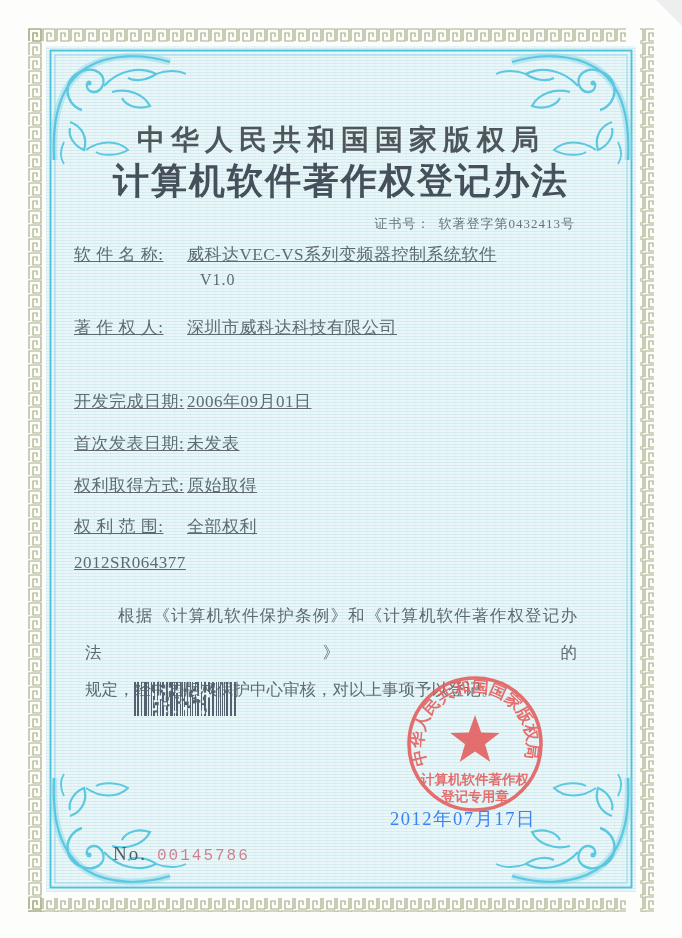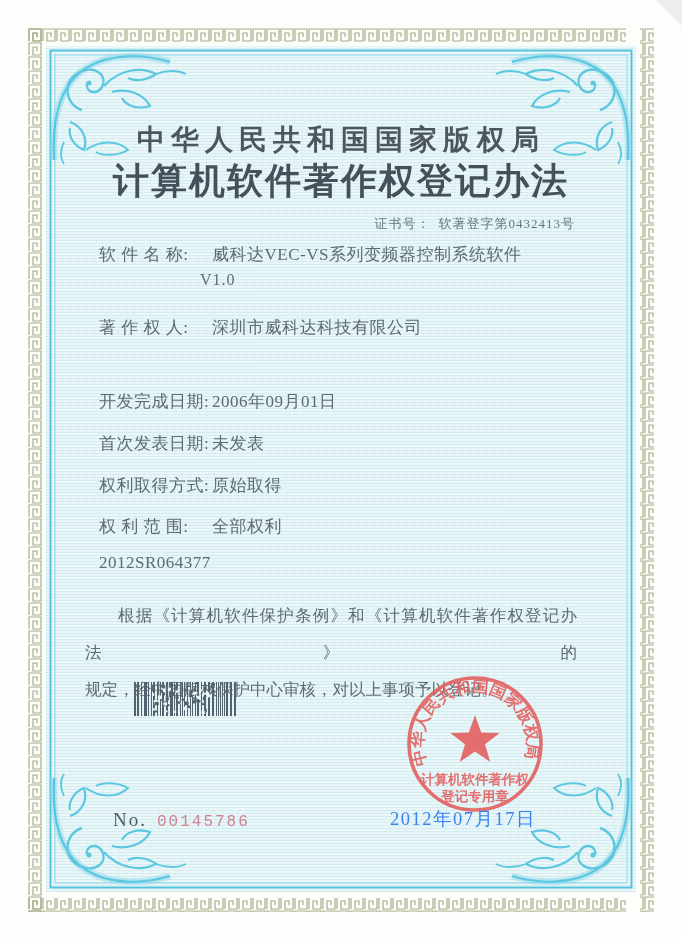--- a/index.html
+++ b/index.html
@@ -31,40 +31,40 @@
   .title2{
     position:absolute;left:52px;top:157px;width:578px;text-align:center;
     font-size:36px;font-weight:bold;letter-spacing:2px;color:#46505a;
   }
   .certno{
     position:absolute;top:215px;right:107px;
     font-size:13px;color:#68747c;letter-spacing:1px;margin-left:24px;
   }
   .certno .lbl{margin-right:8px;}
   .field{
-    position:absolute;left:99px;display:flex;
-    font-size:17px;color:#5d6b72;letter-spacing:0.5px;
+    position:absolute;left:74px;display:flex;
+    font-size:17px;color:#5d6b72;letter-spacing:0.5px;text-decoration:underline;
   }
   .field .flabel{width:113px;flex:0 0 113px;white-space:pre;}
   .field .fvalue{white-space:pre;text-align:right;}
   .fvalue2{
     position:absolute;left:200px;top:271px;
     font-size:16px;color:#5d6b72;letter-spacing:1px;
   }
   .statement{
     position:absolute;left:85px;top:597px;width:492px;
     font-size:16.5px;line-height:37px;color:#5d6b72;
   }
   .st1{text-indent:33px;text-align:justify;text-align-last:justify;}
   .st2{text-align:left;}
   .barcode-wrap{position:absolute;left:134px;top:682px;width:106px;height:34px;}
   .serial{
     position:absolute;left:113px;top:809px;display:flex;align-items:baseline;
   }
-  .serial .no{font-size:19px;color:#4b5a64;letter-spacing:2px;margin-right:10px;}
+  .serial .no{font-size:19px;color:#4b5a64;letter-spacing:2px;margin-right:10px;margin-top:34px;}
   .serial .num{
     font-family:"Liberation Mono","DejaVu Sans Mono",monospace;
     font-size:16px;color:#cf8392;letter-spacing:2px;
   }
   .stamp{position:absolute;left:400px;top:670px;width:150px;height:150px;}
   .issue-date{
     position:absolute;left:390px;top:806px;
     font-size:18.5px;color:#3b82f6;letter-spacing:1.5px;
   }
 </style>

